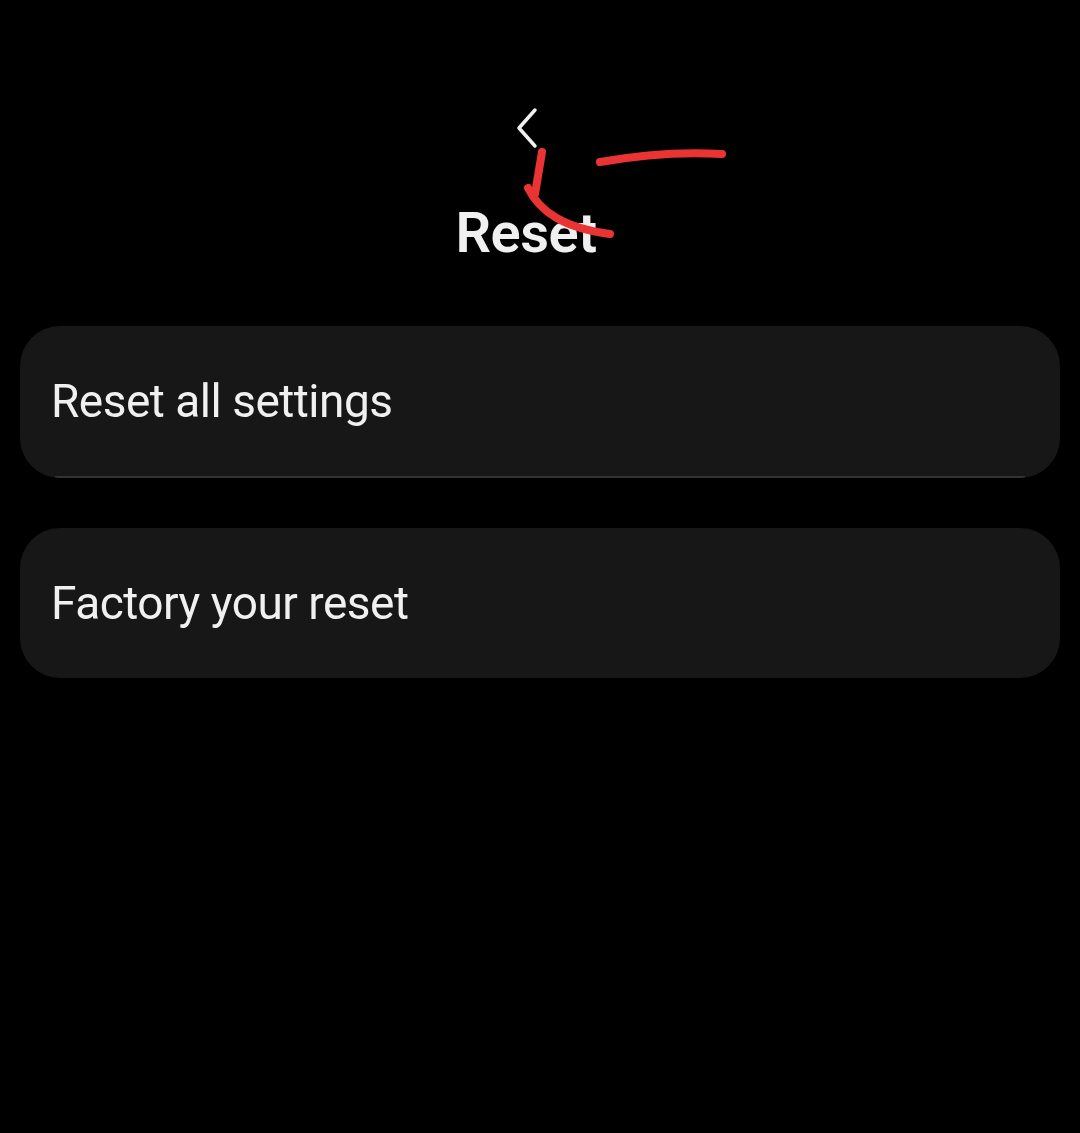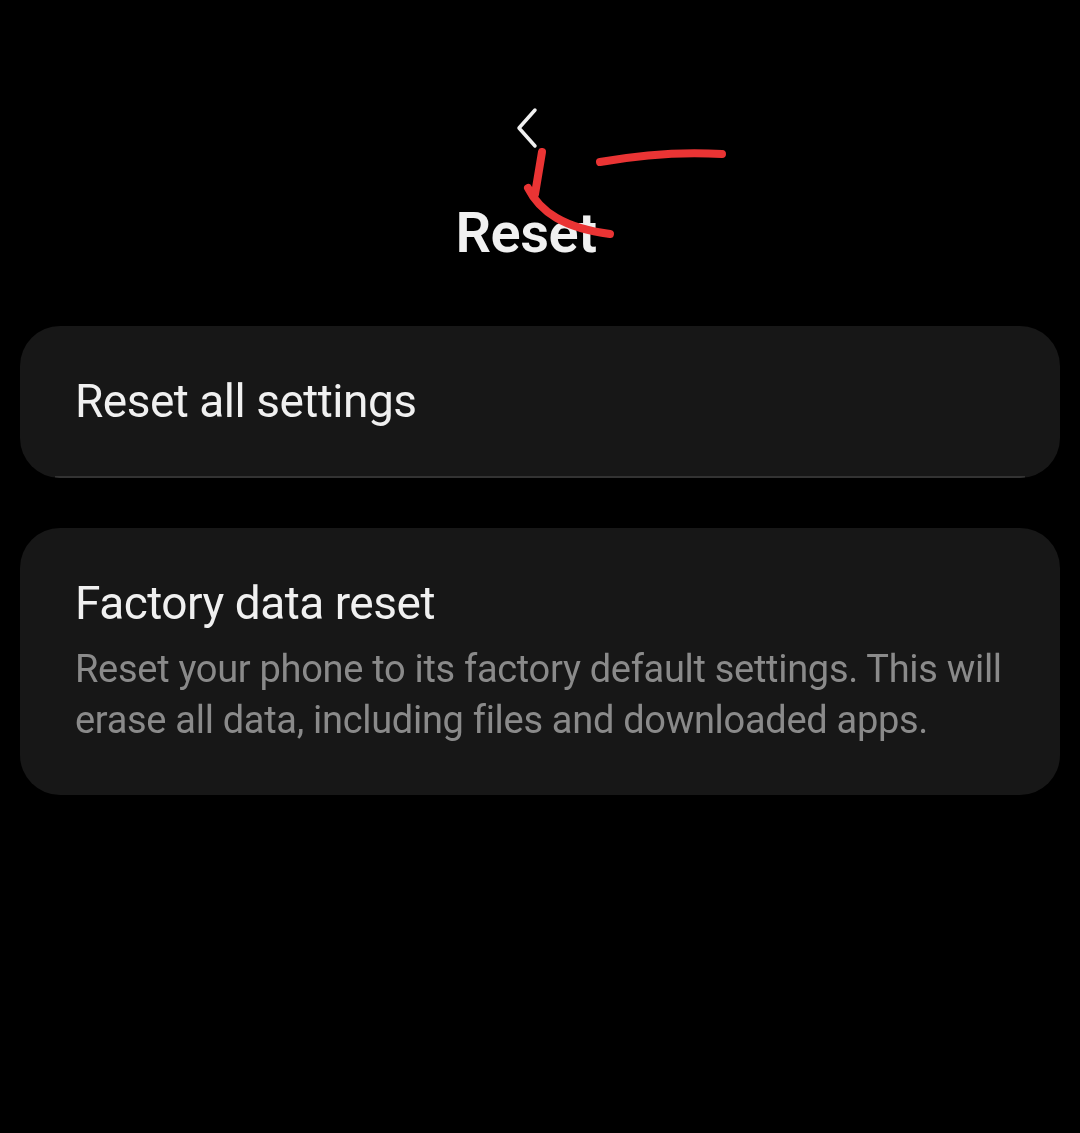--- a/index.html
+++ b/index.html
@@ -48,21 +48,21 @@
     .card {
       background-color: #171717;
       border-radius: 40px;
       margin: 0 20px;
       overflow: hidden;
     }
     .card + .card {
       margin-top: 50px;
     }
     .list-item {
-      padding: 48px 55px;
+      padding: 48px 31px;
       cursor: pointer;
     }
     .list-item-title {
       color: #f0f0f0;
       font-size: 46px;
       font-weight: 400;
       letter-spacing: -0.5px;
     }
     .list-item-subtitle {
       color: #8a8a8a;
@@ -115,22 +115,21 @@
 <div class="card card-first">
   <div class="list-item">
     <div class="list-item-title">Reset all settings</div>
   </div>
   <div class="divider"></div>
   <div class="divider"></div>
 </div>
 
 <div class="card">
   <div class="list-item">
-    <div class="list-item-title">Factory data reset</div>
-    <div class="list-item-subtitle">Reset your phone to its factory default settings. This will erase all data, including files and downloaded apps.</div>
+    <div class="list-item-title">Factory your reset</div>
   </div>
 </div>
 
 <div class="annotation-arrow">
   <svg viewBox="0 0 260 110">
     <path d="M 28 48 C 40 72, 64 88, 110 94"></path>
     <path d="M 35 54 L 42 12"></path>
     <path d="M 100 22 C 150 13, 190 12, 222 14"></path>
   </svg>
 </div>

